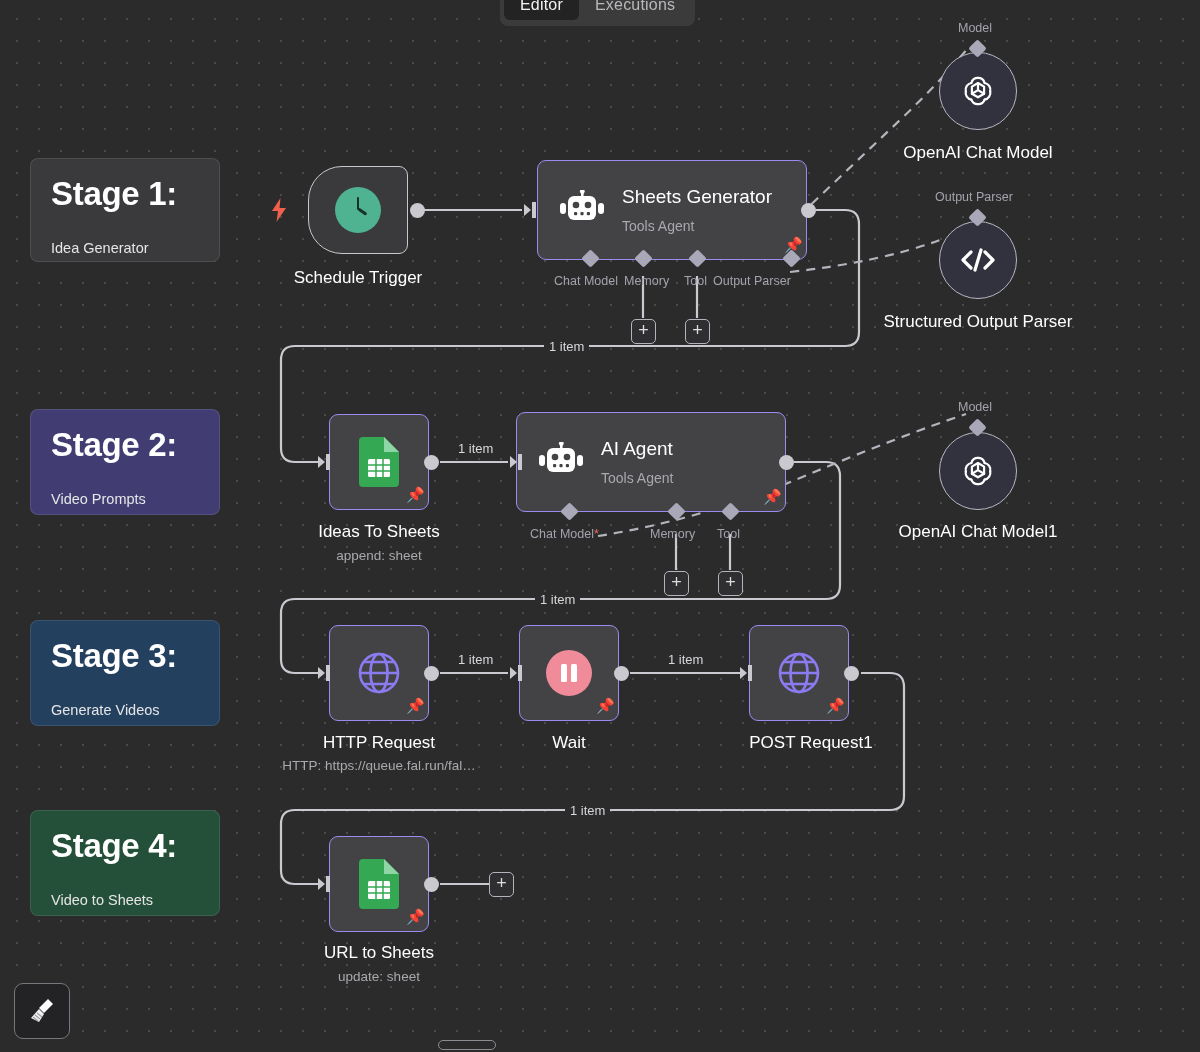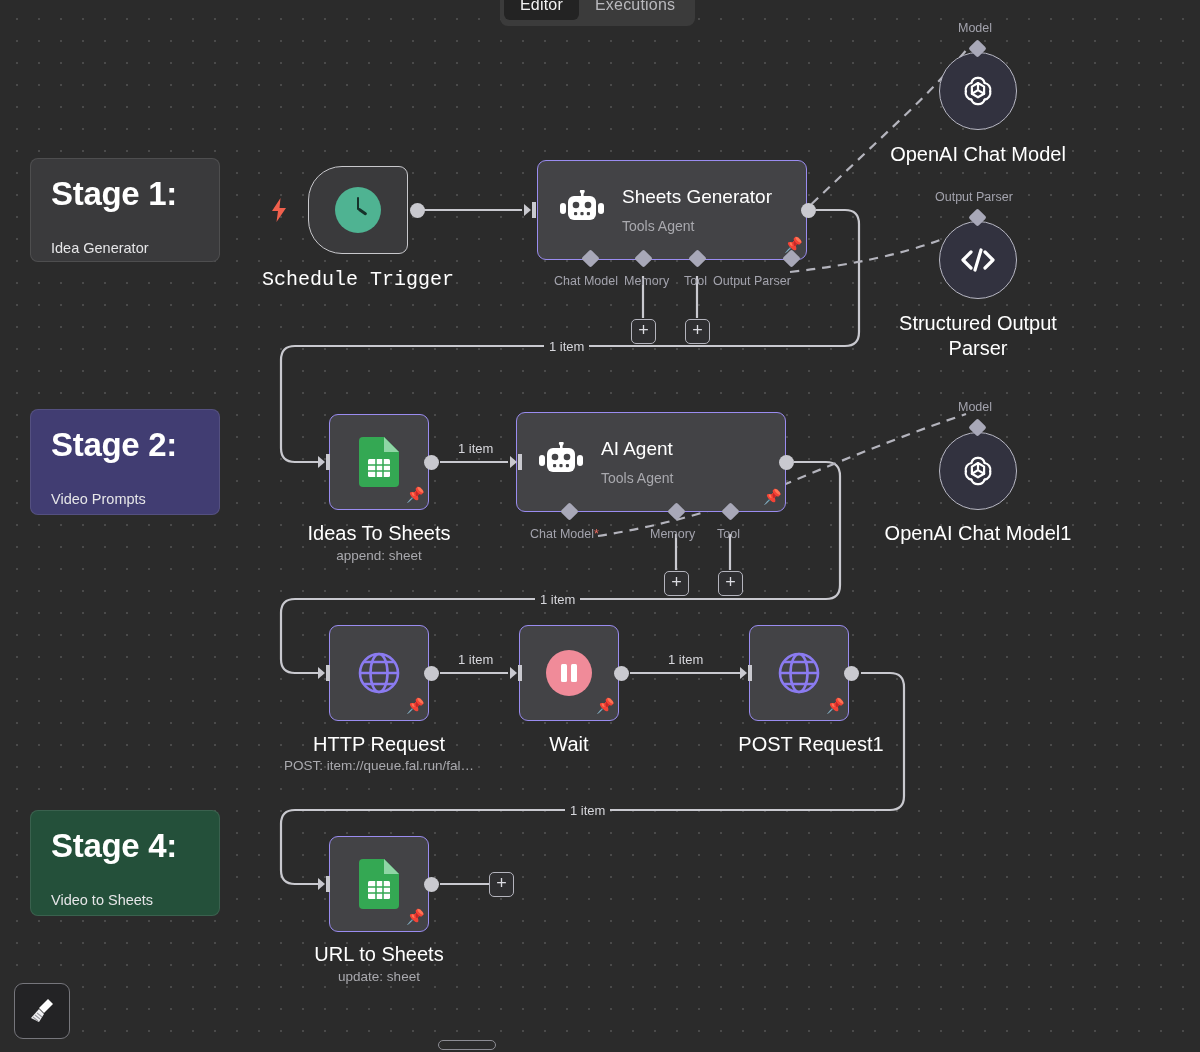--- a/index.html
+++ b/index.html
@@ -75,21 +75,21 @@
   }
   .node .pin {
     position: absolute; right: 8px; bottom: 6px;
     width: 14px; height: 16px; color: #6b52dd;
     font-size: 15px; line-height: 1;
   }
 
   .node-caption {
     position: absolute; z-index: 22;
     text-align: center; color: #ffffff;
-    font-size: 20px; font-weight: 500; white-space: nowrap;
+    font-size: 17px; font-weight: 500; white-space: nowrap;
   }
   .node-subcaption {
     position: absolute; z-index: 22;
     text-align: center; color: #a9a9ae;
     font-size: 13.5px; white-space: nowrap;
   }
 
   .wide-title { color: #fff; font-size: 19px; font-weight: 500; line-height: 1.15; }
   .wide-sub   { color: #a9a9ae; font-size: 14px; margin-top: 10px; }
 
@@ -233,34 +233,38 @@
   </svg>
 
   <div class="sticky" id="sticky1">
     <div class="s-title">Stage 1:</div>
     <div class="s-sub">Idea Generator</div>
   </div>
   <div class="sticky" id="sticky2">
     <div class="s-title">Stage 2:</div>
     <div class="s-sub">Video Prompts</div>
   </div>
+  <div class="sticky" id="sticky3">
+    <div class="s-title">Stage 3:</div>
+    <div class="s-sub">Generate Videos</div>
+  </div>
   <div class="sticky" id="sticky4">
     <div class="s-title">Stage 4:</div>
     <div class="s-sub">Video to Sheets</div>
   </div>
 
   <svg class="lightning" style="left:271px; top:198px;" viewBox="0 0 16 24">
     <path d="M9.5 0 L1 13 H7 L5.5 24 L15 10 H8.5 Z" fill="#f0604d"></path>
   </svg>
   <div class="node trigger" style="left:308px; top:166px; width:100px; height:88px;
        display:flex; align-items:center; justify-content:center;">
     <div class="ico-clock"></div>
   </div>
   <div class="out-dot" style="left:410px; top:203px;"></div>
-  <div class="node-caption" style="left:258px; top:268px; width:200px;font-family:Liberation Mono, monospace;">Schedule Trigger</div>
+  <div class="node-caption" style="left:258px; top:268px; width:200px;">Schedule Trigger</div>
 
   <svg class="in-arrow" style="left:524px; top:202px;" viewBox="0 0 14 16">
     <path d="M0 2 L7 8 L0 14 Z" fill="#c9c9cf"></path>
       <rect x="8" y="0" width="4" height="16" fill="#c9c9cf"></rect>
   </svg>
   <div class="node wide" style="left:537px; top:160px; width:270px; height:100px; padding-left:22px;">
     <svg width="44" height="40" viewBox="0 0 44 40">
       <rect x="8" y="6" width="28" height="24" rx="6" fill="#fff"></rect>
       <rect x="21" y="0" width="2.6" height="7" fill="#fff"></rect>
       <circle cx="22.3" cy="1.5" r="2.4" fill="#fff"></circle>
@@ -415,21 +419,21 @@
       <g fill="none" stroke="#8b7bf0" stroke-width="2.6">
         <circle cx="24" cy="24" r="19"></circle>
         <ellipse cx="24" cy="24" rx="8.5" ry="19"></ellipse>
         <path d="M5 24 H43 M8.5 13 H39.5 M8.5 35 H39.5"></path>
       </g>
     </svg>
     <span class="pin">📌</span>
   </div>
   <div class="out-dot" style="left:424px; top:666px;"></div>
   <div class="node-caption" style="left:279px; top:733px; width:200px;">HTTP Request</div>
-  <div class="node-subcaption" style="left:259px; top:758px; width:240px;">POST: item://queue.fal.run/fal…</div>
+  <div class="node-subcaption" style="left:259px; top:758px; width:240px;">HTTP: https://queue.fal.run/fal…</div>
   <div class="item-label" style="left:453px; top:652px;">1 item</div>
 
   <svg class="in-arrow" style="left:510px; top:665px;" viewBox="0 0 14 16">
     <path d="M0 2 L7 8 L0 14 Z" fill="#c9c9cf"></path>
       <rect x="8" y="0" width="4" height="16" fill="#c9c9cf"></rect>
   </svg>
   <div class="node" style="left:519px; top:625px; width:100px; height:96px;
        display:flex; align-items:center; justify-content:center;">
     <div class="ico-pause">
         <i></i>

